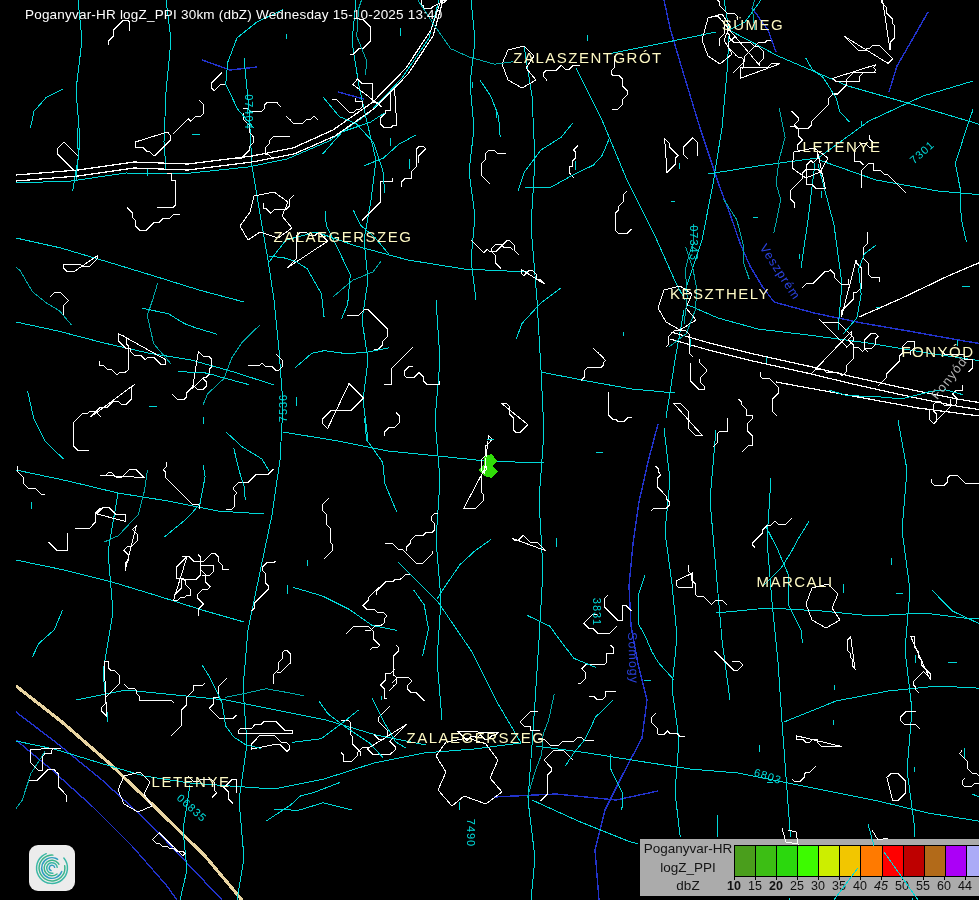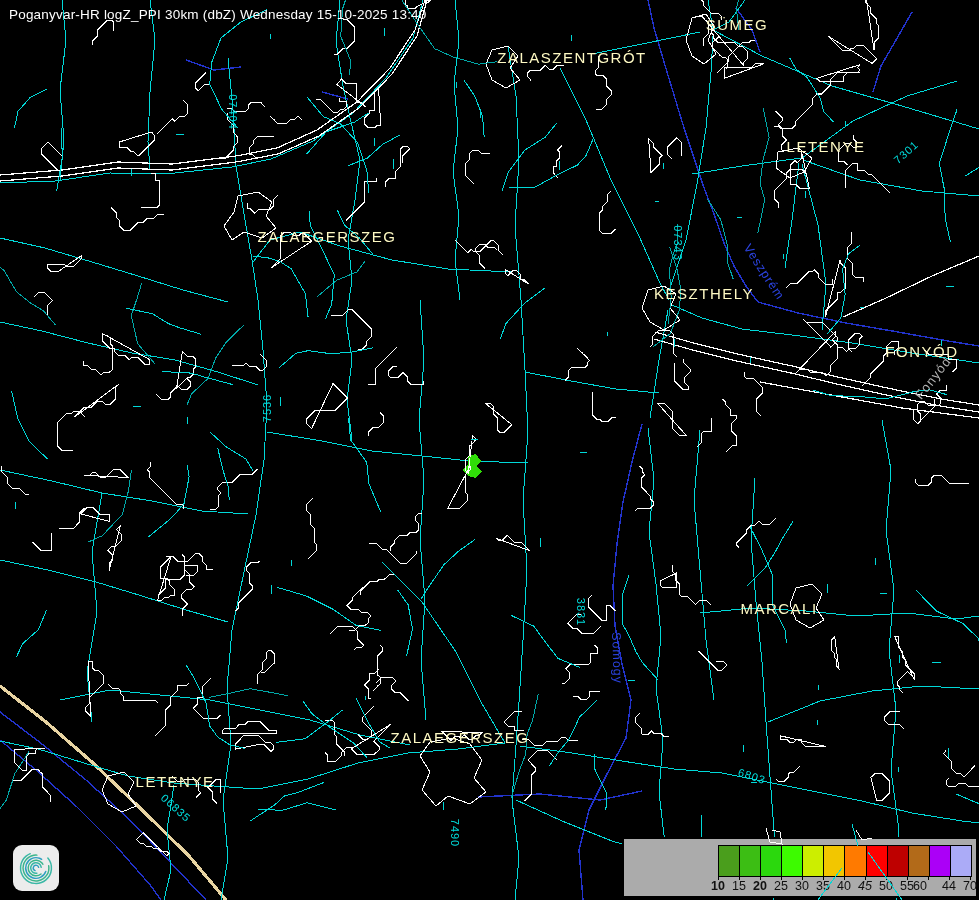--- a/index.html
+++ b/index.html
@@ -1,18 +1,18 @@
 <!DOCTYPE html>
 <html><head>
 <meta charset="utf-8">
 <style>
   html,body{margin:0;padding:0;background:#000;}
   body{width:979px;height:900px;position:relative;overflow:hidden;
        font-family:"Liberation Sans",sans-serif;}
-  .stage{position:absolute;inset:0;}
+  .stage{position:absolute;inset:0;margin-left:16px;}
   svg.maplayer{position:absolute;left:0;top:0;z-index:1;shape-rendering:crispEdges;}
   svg.overlaylayer{position:absolute;left:0;top:0;z-index:6;pointer-events:none;shape-rendering:crispEdges;}
   .radar-title{position:absolute;left:9px;top:7px;color:#ffffff;font-size:13.5px;
        letter-spacing:.2px;z-index:4;white-space:nowrap;}
   .city{position:absolute;color:#fef9c3;font-size:15px;letter-spacing:1.5px;
        white-space:nowrap;transform:translate(-50%,-50%);z-index:3;}
   .maplabel{position:absolute;white-space:nowrap;z-index:2;}
   .maplabel.road{color:#00dede;font-size:11px;letter-spacing:1px;}
   .maplabel.county{color:#2b43e0;font-size:12.5px;letter-spacing:1px;}
   .maplabel.rail{color:#b5b5b5;font-size:13px;letter-spacing:1px;}
@@ -359,37 +359,42 @@
 
   <div class="radar-title">Poganyvar-HR logZ_PPI 30km (dbZ) Wednesday 15-10-2025 13:40</div>
 
   <div id="labels">
       <div class="city" style="left: 737px; top: 24px;">SÜMEG</div>
       <div class="city" style="left: 572px; top: 57px;">ZALASZENTGRÓT</div>
       <div class="city" style="left: 826px; top: 146px;">LETENYE</div>
       <div class="city" style="left: 327px; top: 236px;">ZALAEGERSZEG</div>
       <div class="city" style="left: 704px; top: 293px;">KESZTHELY</div>
       <div class="city" style="left: 922px; top: 351px;">FONYÓD</div>
-      <div class="city" style="left: 779px; top: 608px;">MARCALI</div>
+      <div class="city" style="left: 779px; top: 581px;">MARCALI</div>
       <div class="city" style="left: 460px; top: 737px;">ZALAEGERSZEG</div>
       <div class="city" style="left: 175px; top: 781px;">LETENYE</div>
       <div class="maplabel road" style="left: 233px; top: 112px; transform: translate(-50%, -50%) rotate(90deg);">07404</div>
       <div class="maplabel road" style="left: 678px; top: 243px; transform: translate(-50%, -50%) rotate(90deg);">07343</div>
       <div class="maplabel road" style="left: 267px; top: 408px; transform: translate(-50%, -50%) rotate(-90deg);">7536</div>
       <div class="maplabel road" style="left: 581px; top: 612px; transform: translate(-50%, -50%) rotate(90deg);">3831</div>
       <div class="maplabel road" style="left: 752px; top: 776px; transform: translate(-50%, -50%) rotate(18deg);">6803</div>
       <div class="maplabel road" style="left: 176px; top: 808px; transform: translate(-50%, -50%) rotate(42deg);">06835</div>
       <div class="maplabel road" style="left: 455px; top: 833px; transform: translate(-50%, -50%) rotate(90deg);">7490</div>
       <div class="maplabel road" style="left: 906px; top: 152px; transform: translate(-50%, -50%) rotate(-42deg);">7301</div>
       <div class="maplabel county" style="left: 764px; top: 272px; transform: translate(-50%, -50%) rotate(57deg);">Veszprém</div>
       <div class="maplabel county" style="left: 617px; top: 658px; transform: translate(-50%, -50%) rotate(88deg);">Somogy</div>
       <div class="maplabel rail" style="left: 933px; top: 378px; transform: translate(-50%, -50%) rotate(-52deg);">Fonyód</div>
     </div>
 
   <div class="legend">
+    <div class="legend-text">
+      <div>Poganyvar-HR</div>
+      <div>logZ_PPI</div>
+      <div>dbZ</div>
+    </div>
     <div class="legend-bar" id="legend-bar">
         <span style="background: rgb(74, 158, 28);"></span>
         <span style="background: rgb(60, 190, 20);"></span>
         <span style="background: rgb(43, 216, 13);"></span>
         <span style="background: rgb(61, 251, 0);"></span>
         <span style="background: rgb(204, 238, 0);"></span>
         <span style="background: rgb(242, 198, 0);"></span>
         <span style="background: rgb(255, 122, 0);"></span>
         <span style="background: rgb(255, 0, 0);"></span>
         <span style="background: rgb(190, 0, 0);"></span>
@@ -412,21 +417,21 @@
         <div class="ticklabel" style="left: 199px;">35</div>
         <div class="tickmark" style="left: 220px;"></div>
         <div class="ticklabel" style="left: 220px;">40</div>
         <div class="tickmark" style="left: 241px;"></div>
         <div class="ticklabel" style="left: 241px; font-style: italic;">45</div>
         <div class="tickmark" style="left: 262px;"></div>
         <div class="ticklabel" style="left: 262px;">50</div>
         <div class="tickmark" style="left: 283px;"></div>
         <div class="ticklabel" style="left: 283px;">55</div>
         <div class="tickmark" style="left: 304px;"></div>
-        <div class="ticklabel" style="left: 296px; text-align: center;">60</div>
+        <div class="ticklabel" style="left: 304px; text-align: center;">60</div>
         <div class="tickmark" style="left: 325px;"></div>
         <div class="ticklabel" style="left: 325px;">44</div>
         <div class="tickmark" style="left: 346px;"></div>
         <div class="ticklabel" style="left: 346px;">70</div>
       </div>
   </div>
 
   <div class="logo">
     <svg width="40" height="40" viewBox="0 0 44 44" style="shape-rendering:auto;">
       <g fill="none" stroke-linecap="round">

